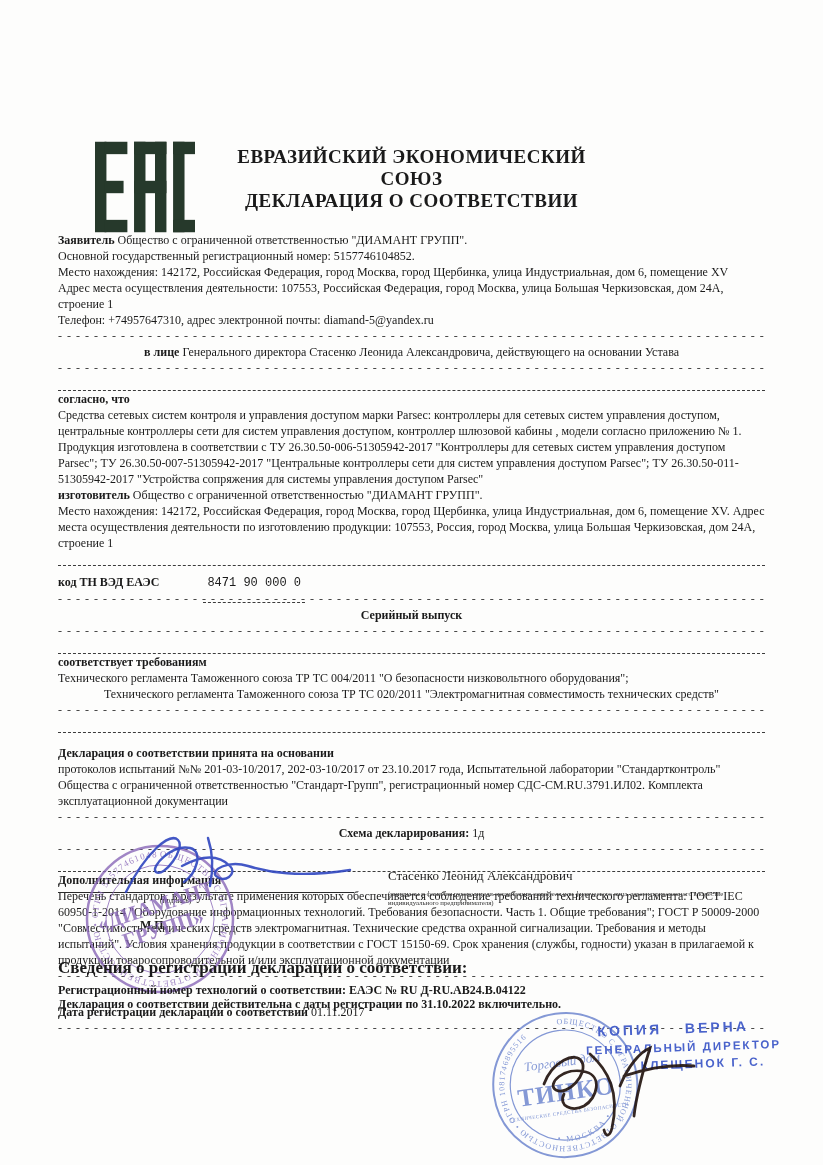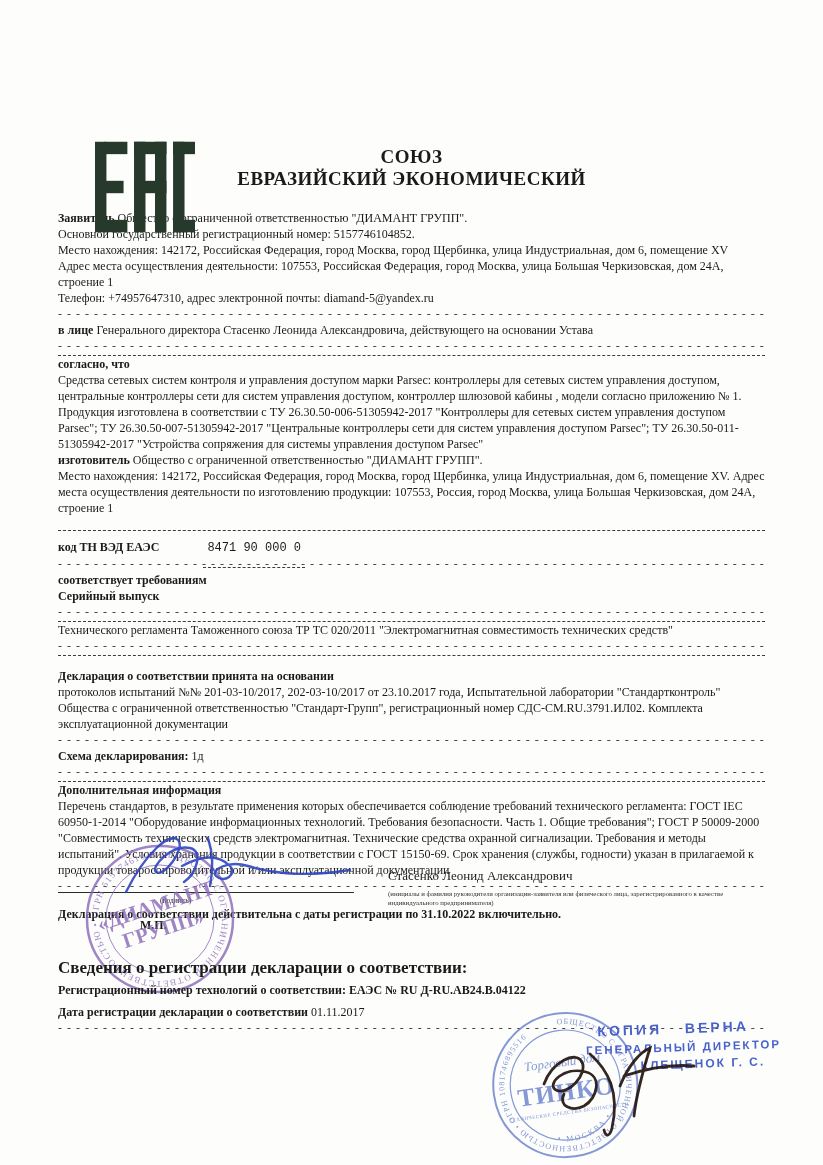--- a/index.html
+++ b/index.html
@@ -16,21 +16,21 @@
   .title { text-align:center; font-weight:bold; font-size:19px; line-height:22px; letter-spacing:.5px; margin:0 0 20px 0; }
 
   
   .ln { margin:0; font-size:12px; line-height:16px; }
   .ln b { font-weight:bold; }
   .leader { overflow:hidden; }
   .ldr::after {
     content:" - - - - - - - - - - - - - - - - - - - - - - - - - - - - - - - - - - - - - - - - - - - - - - - - - - - - - - - - - - - - - - - - - - - - - - - - - - - - - - - - - - - - - - - - - - - - - - - - - - - - - - - - - - - - - - - - - - - - - - - - - - - - - - - -";
     white-space:nowrap; color:#3c3c3c; letter-spacing:1px;
   }
-  .dashu { border-bottom:1.5px dashed #3c3c3c; padding-bottom:1px; }
+  .dashu { border-bottom:1.5px dashed #3c3c3c; padding-bottom:14px;text-align:center; }
   .dashdiv { border-bottom:1.6px dashed #3b3b3b; height:2px; margin:12px 0 8px 0; }
   .uval { border-bottom:1.5px dashed #3c3c3c; padding:0 4px 12px 4px;font-family:Liberation Mono, monospace; }
   .tnved-gap { display:inline-block; width:44px; } .gap14 { height:12px; }
 
   .validity { font-weight:bold; }
 
   
   .sig-line { position:absolute; left:58px; top:892px; width:296px; border-top:1.4px solid #2b2b2b; }
   .podpis { position:absolute; left:160px; top:896px; font-size:7.5px; color:#222; }
   .mp { position:absolute; left:140px; top:918px; font-size:12px; font-weight:bold; }
@@ -74,44 +74,46 @@
           <rect x="41" y="41" width="34" height="13"></rect>
         <rect x="82" y="0" width="12" height="95"></rect>
           <rect x="82" y="0" width="23" height="13"></rect>
         <rect x="82" y="82" width="23" height="13"></rect>
       </g>
     </svg>
   </div>
 
   <div class="doc">
     <div class="title">
+      <div>ЕВРАЗИЙСКИЙ ЭКОНОМИЧЕСКИЙ</div>
       <div>СОЮЗ</div>
-      <div>ЕВРАЗИЙСКИЙ ЭКОНОМИЧЕСКИЙ</div>
+      <div>ДЕКЛАРАЦИЯ О СООТВЕТСТВИИ</div>
     </div>
 
     <p class="ln"><b>Заявитель</b> <span>Общество с ограниченной ответственностью "ДИАМАНТ ГРУПП".</span></p>
     <p class="ln">Основной государственный регистрационный номер: 5157746104852.</p>
     <p class="ln">Место нахождения: 142172, Российская Федерация, город Москва, город Щербинка, улица Индустриальная, дом 6, помещение XV</p>
     <p class="ln">Адрес места осуществления деятельности: 107553, Российская Федерация, город Москва, улица Большая Черкизовская, дом 24А, строение 1</p>
     <p class="ln leader"><span>Телефон: +74957647310, адрес электронной почты: diamand-5@yandex.ru</span><span class="ldr"></span></p>
 
     <p class="ln leader dashu"><b>в лице</b> <span>Генерального директора Стасенко Леонида Александровича, действующего на основании Устава</span><span class="ldr"></span></p>
     <p class="ln"><b>согласно, что</b></p>
 
     <p class="ln">Средства сетевых систем контроля и управления доступом марки Parsec: контроллеры для сетевых систем управления доступом, центральные контроллеры сети для систем управления доступом, контроллер шлюзовой кабины , модели согласно приложению № 1.</p>
     <p class="ln">Продукция изготовлена в соответствии с ТУ 26.30.50-006-51305942-2017 "Контроллеры для сетевых систем управления доступом Parsec"; ТУ 26.30.50-007-51305942-2017 "Центральные контроллеры сети для систем управления доступом Parsec"; ТУ 26.30.50-011-51305942-2017 "Устройства сопряжения для системы управления доступом Parsec"</p>
     <p class="ln"><b>изготовитель</b> <span>Общество с ограниченной ответственностью "ДИАМАНТ ГРУПП".</span></p>
     <p class="ln">Место нахождения: 142172, Российская Федерация, город Москва, город Щербинка, улица Индустриальная, дом 6, помещение XV. Адрес места осуществления деятельности по изготовлению продукции: 107553, Россия, город Москва, улица Большая Черкизовская, дом 24А, строение 1</p>
 
     <div class="dashdiv"></div>
 
     <p class="ln leader"><b>код ТН ВЭД ЕАЭС</b><span class="tnved-gap"></span><span class="uval">8471 90 000 0</span><span class="ldr"></span></p>
+    <p class="ln leader dashu"><b>Серийный выпуск</b><span class="ldr"></span></p>
+
     <p class="ln"><b>соответствует требованиям</b></p>
-
-    <p class="ln leader dashu"><b>Серийный выпуск</b><span class="ldr"></span></p>
+    <p class="ln">Технического регламента Таможенного союза ТР ТС 004/2011 "О безопасности низковольтного оборудования";</p>
     <p class="ln leader dashu"><span>Технического регламента Таможенного союза ТР ТС 020/2011 "Электромагнитная совместимость технических средств"</span><span class="ldr"></span></p>
 
     <div class="gap14"></div>
 
     <p class="ln"><b>Декларация о соответствии принята на основании</b></p>
     <p class="ln leader"><span>протоколов испытаний №№ 201-03-10/2017, 202-03-10/2017 от 23.10.2017 года, Испытательной лаборатории "Стандартконтроль" Общества с ограниченной ответственностью "Стандарт-Групп", регистрационный номер СДС-СМ.RU.3791.ИЛ02. Комплекта эксплуатационной документации</span><span class="ldr"></span></p>
     <p class="ln leader dashu"><b>Схема декларирования:</b> <span>1д</span><span class="ldr"></span></p>
 
     <p class="ln"><b>Дополнительная информация</b></p>
     <p class="ln leader"><span>Перечень стандартов, в результате применения которых обеспечивается соблюдение требований технического регламента: ГОСТ IEC 60950-1-2014 "Оборудование информационных технологий. Требования безопасности. Часть 1. Общие требования"; ГОСТ Р 50009-2000 "Совместимость технических средств электромагнитная. Технические средства охранной сигнализации. Требования и методы испытаний". Условия хранения продукции в соответствии с ГОСТ 15150-69. Срок хранения (службы, годности) указан в прилагаемой к продукции товаросопроводительной и/или эксплуатационной документации</span><span class="ldr"></span></p>

